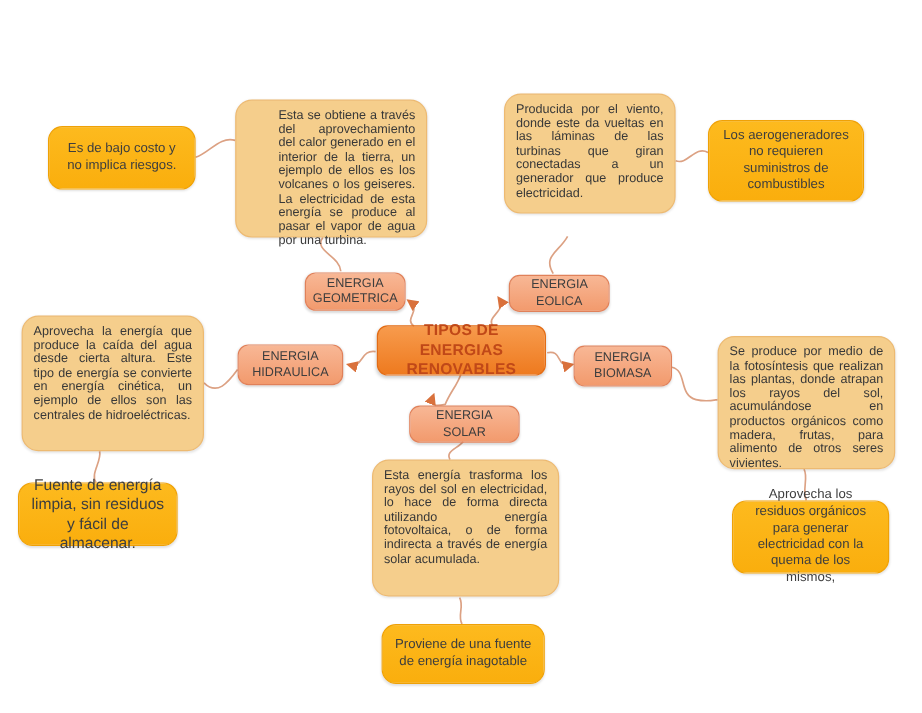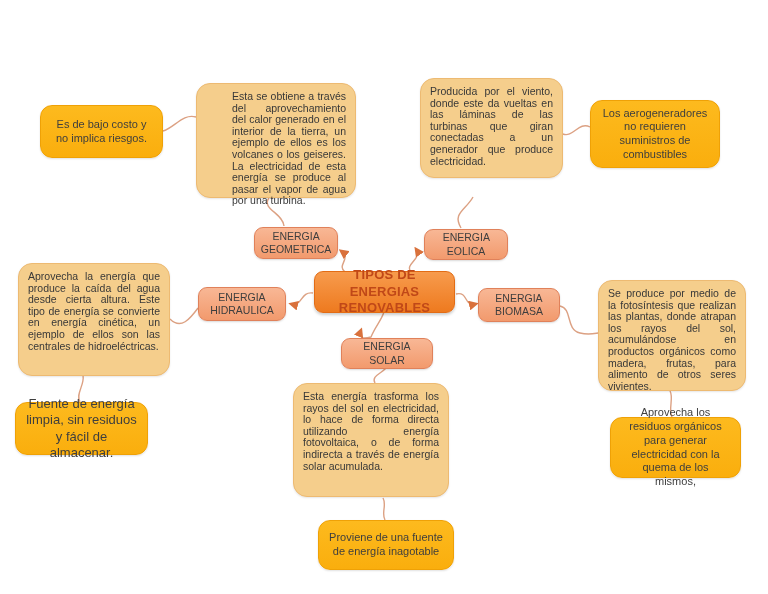--- a/index.html
+++ b/index.html
@@ -45,21 +45,21 @@
   #node-geometrica{left:254px;top:227px;width:84px;height:32px;}
   #node-eolica{left:424px;top:229px;width:84px;height:31px;}
   #center-node{left:314px;top:271px;width:141px;height:42px;}
   #node-hidraulica{left:198px;top:287px;width:88px;height:34px;}
   #node-biomasa{left:478px;top:288px;width:82px;height:34px;}
   #node-solar{left:341px;top:338px;width:92px;height:31px;}
   #desc-hidraulica{left:18px;top:263px;width:152px;height:113px;}
   #note-hidraulica{left:15px;top:402px;width:133px;height:53px;font-size:13px;}
   #desc-biomasa{left:598px;top:280px;width:148px;height:111px;}
   #note-biomasa{left:610px;top:417px;width:131px;height:61px;font-size:11px;}
-  #desc-solar{left:293px;top:383px;width:156px;height:114px;}
+  #desc-solar{left:310px;top:383px;width:156px;height:114px;}
   #note-solar{left:318px;top:520px;width:136px;height:50px;}
   .wire{fill:none;stroke:#DCA183;stroke-width:1.4;}
 </style>
 </head>
 <body>
 
 <div id="canvas">
 
   <svg id="wires" viewBox="0 0 768 594" xmlns="http://www.w3.org/2000/svg">
     <defs>

